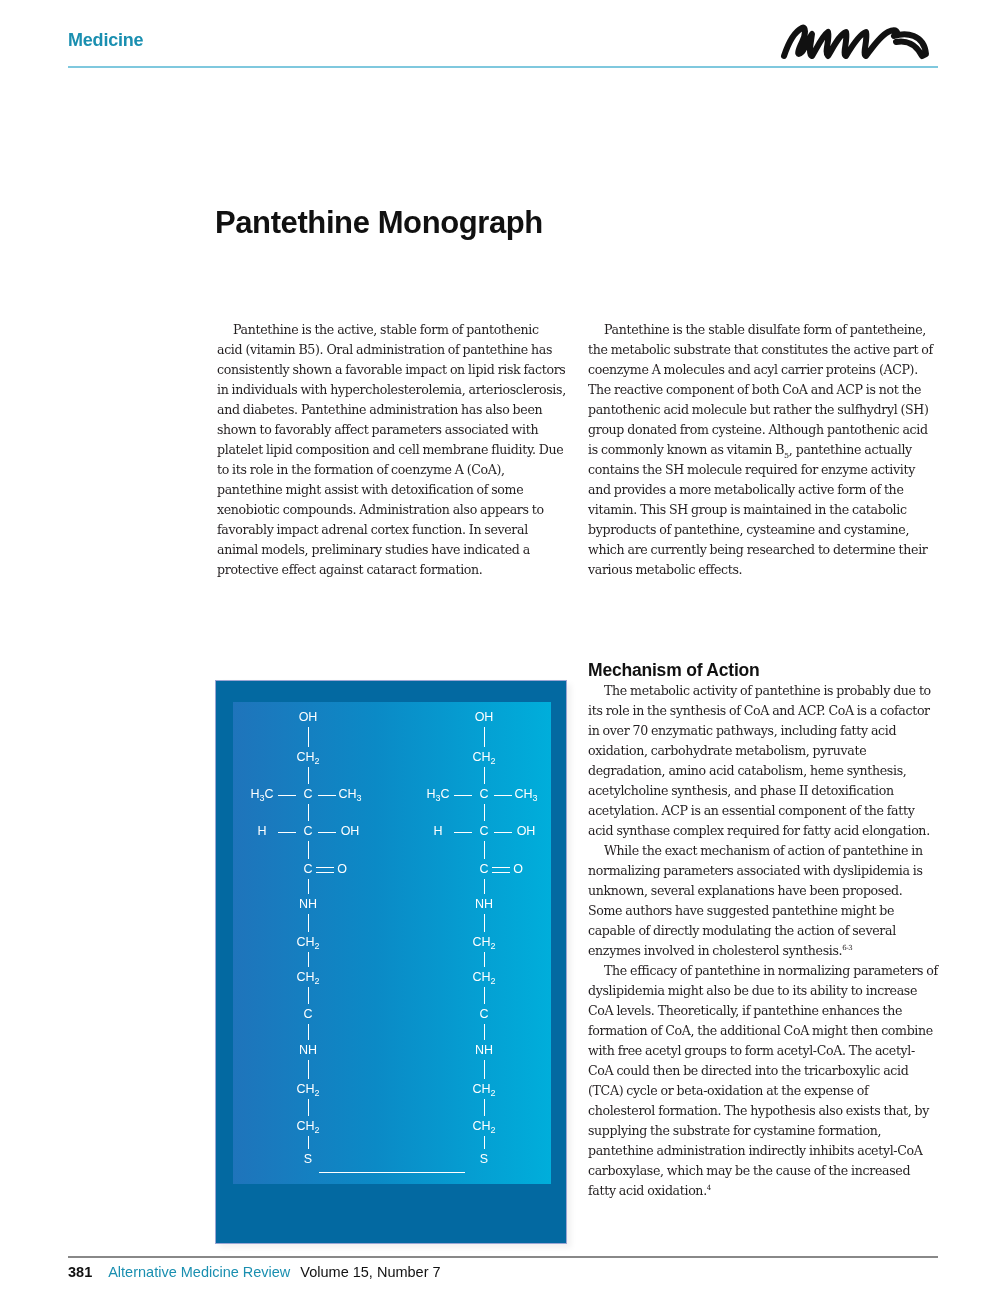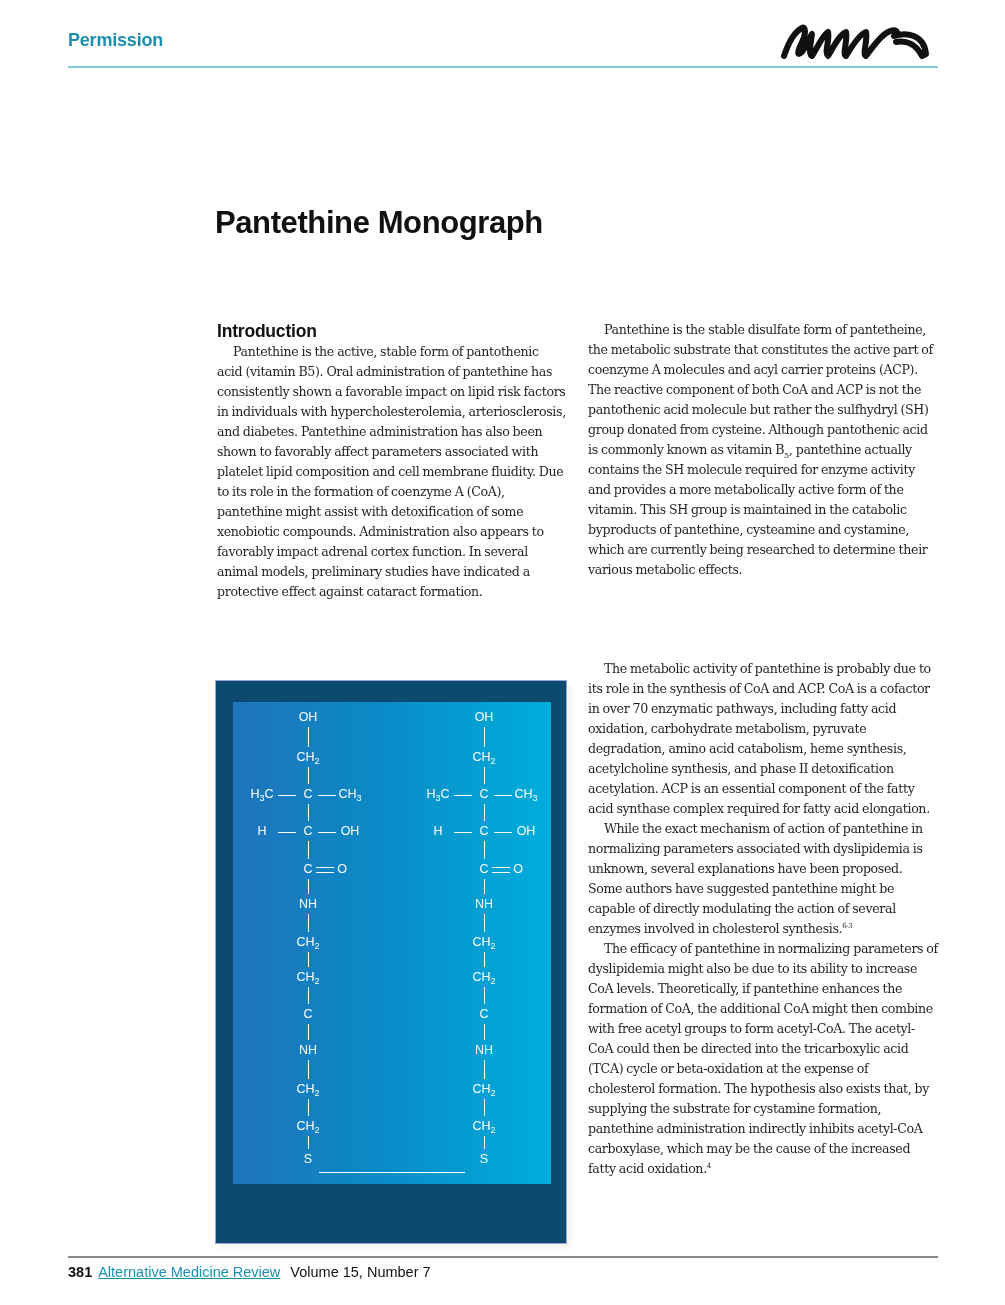--- a/index.html
+++ b/index.html
@@ -37,21 +37,21 @@
     }
     .sup { font-size: 7px; vertical-align: super; line-height: 0; }
     .sub { font-size: 8px; vertical-align: sub; line-height: 0; }
 
     #intro { left: 217px; top: 320px; }
     #biochem { left: 588px; top: 320px; }
     #moa { left: 588px; top: 659px; }
 
     .figure-frame {
       position: absolute; left: 215px; top: 680px; width: 352px; height: 564px;
-      border: 1px solid #9aa6d4; background: #0c4a6e;
+      border: 1px solid #9aa6d4; background: #0369a1;
       box-shadow: 4px 4px 6px rgba(0,0,0,0.06);
     }
     .figure-panel {
       position: absolute; left: 17px; top: 21px; width: 318px; height: 482px;
       background: linear-gradient(to right, #1f74bb 0%, #0b8ac6 45%, #00aedb 100%);
     }
     .mol { position: absolute; top: 0; width: 140px; height: 482px; }
     .mol-left { left: 5px; }
     .mol-right { left: 181px; }
     .atom {
@@ -65,51 +65,51 @@
     .ss-bond { position: absolute; left: 86px; top: 470px; width: 146px; height: 1.3px; background: #fff; }
 
     .footer-rule {
       position: absolute; left: 68px; top: 1256px; width: 870px; height: 2px; background: #888;
     }
     .footer {
       position: absolute; left: 68px; top: 1264px; font-family: "Liberation Sans", sans-serif;
       font-size: 14.5px; white-space: nowrap;
     }
     .footer .page-num { font-weight: bold; color: #111; }
-    .footer .journal { color: #1a8fb0; margin-left: 6px; text-decoration: underline; }
+    .footer .journal { color: #1a8fb0; margin-left: 16px; }
     .footer .volume { color: #111; margin-left: 10px; }
     .copyright {
       position: absolute; right: 68px; top: 1340px;
       font-family: "Liberation Sans", sans-serif; font-size: 11px; color: #231f20;
       letter-spacing: -0.2px; white-space: nowrap; margin-left: 42px;
     }
   </style>
 </head>
 <body>
 
-<div class="header-label">Permission</div>
+<div class="header-label">Medicine</div>
 <div class="logo">
   <svg width="160" height="50" viewBox="0 0 160 50">
     <path d="M8 42 C 12 30, 18 18, 26 14 C 30 12, 30 20, 26 28 C 22 36, 20 44, 26 38 C 30 33, 34 22, 36 20 C 35 28, 32 40, 36 42 C 40 36, 46 22, 52 18 C 54 26, 48 38, 52 42 C 58 32, 64 20, 70 18 C 72 26, 66 40, 70 42 C 76 32, 84 20, 90 18 C 92 26, 86 40, 90 42 C 96 34, 104 22, 112 18 C 120 14, 124 18, 118 22 C 130 18, 148 20, 150 40 L 146 42 C 140 30, 130 26, 120 28" fill="none" stroke="#111" stroke-width="6" stroke-linecap="round" stroke-linejoin="round"></path>
   </svg>
 </div>
 <div class="header-rule"></div>
 
 <h1 class="page-title">Pantethine Monograph</h1>
 
 <div class="section" id="intro">
-  <h2>Introduction</h2>
   <p>Pantethine is the active, stable form of pantothenic acid (vitamin B5). Oral administration of pantethine has consistently shown a favorable impact on lipid risk factors in individuals with hypercholesterolemia, arteriosclerosis, and diabetes. Pantethine administration has also been shown to favorably affect parameters associated with platelet lipid composition and cell membrane fluidity. Due to its role in the formation of coenzyme A (CoA), pantethine might assist with detoxification of some xenobiotic compounds. Administration also appears to favorably impact adrenal cortex function. In several animal models, preliminary studies have indicated a protective effect against cataract formation.</p>
 </div>
 
 <div class="section" id="biochem">
   <p><span>Pantethine is the stable disulfate form of pantetheine, the metabolic substrate that constitutes the active part of coenzyme A molecules and acyl carrier proteins (ACP). The reactive component of both CoA and ACP is not the pantothenic acid molecule but rather the sulfhydryl (SH) group donated from cysteine. Although pantothenic acid is commonly known as vitamin B</span><span class="sub">5</span><span>, pantethine actually contains the SH molecule required for enzyme activity and provides a more metabolically active form of the vitamin. This SH group is maintained in the catabolic byproducts of pantethine, cysteamine and cystamine, which are currently being researched to determine their various metabolic effects.</span></p>
 </div>
 
 <div class="section" id="moa">
+  <h2>Mechanism of Action</h2>
   <p>The metabolic activity of pantethine is probably due to its role in the synthesis of CoA and ACP. CoA is a cofactor in over 70 enzymatic pathways, including fatty acid oxidation, carbohydrate metabolism, pyruvate degradation, amino acid catabolism, heme synthesis, acetylcholine synthesis, and phase II detoxification acetylation. ACP is an essential component of the fatty acid synthase complex required for fatty acid elongation.</p>
   <p><span>While the exact mechanism of action of pantethine in normalizing parameters associated with dyslipidemia is unknown, several explanations have been proposed. Some authors have suggested pantethine might be capable of directly modulating the action of several enzymes involved in cholesterol synthesis.</span><span class="sup">6-3</span></p>
   <p><span>The efficacy of pantethine in normalizing parameters of dyslipidemia might also be due to its ability to increase CoA levels. Theoretically, if pantethine enhances the formation of CoA, the additional CoA might then combine with free acetyl groups to form acetyl-CoA. The acetyl-CoA could then be directed into the tricarboxylic acid (TCA) cycle or beta-oxidation at the expense of cholesterol formation. The hypothesis also exists that, by supplying the substrate for cystamine formation, pantethine administration indirectly inhibits acetyl-CoA carboxylase, which may be the cause of the increased fatty acid oxidation.</span><span class="sup">4</span></p>
 </div>
 
 <div class="figure-frame">
   <div class="figure-panel">
 
     <div class="mol mol-left">
         <span class="atom" style="left: 70px; top: 8px;">OH</span>

